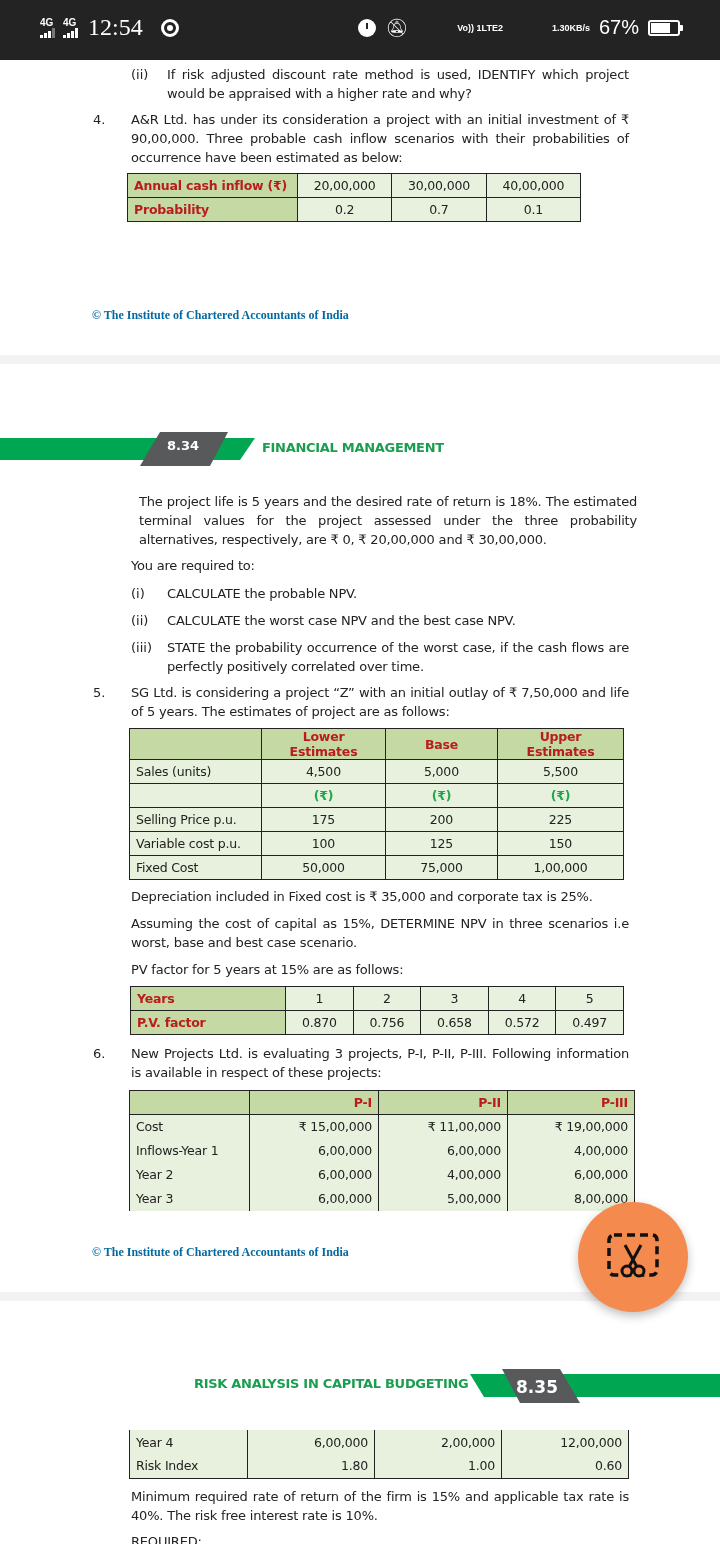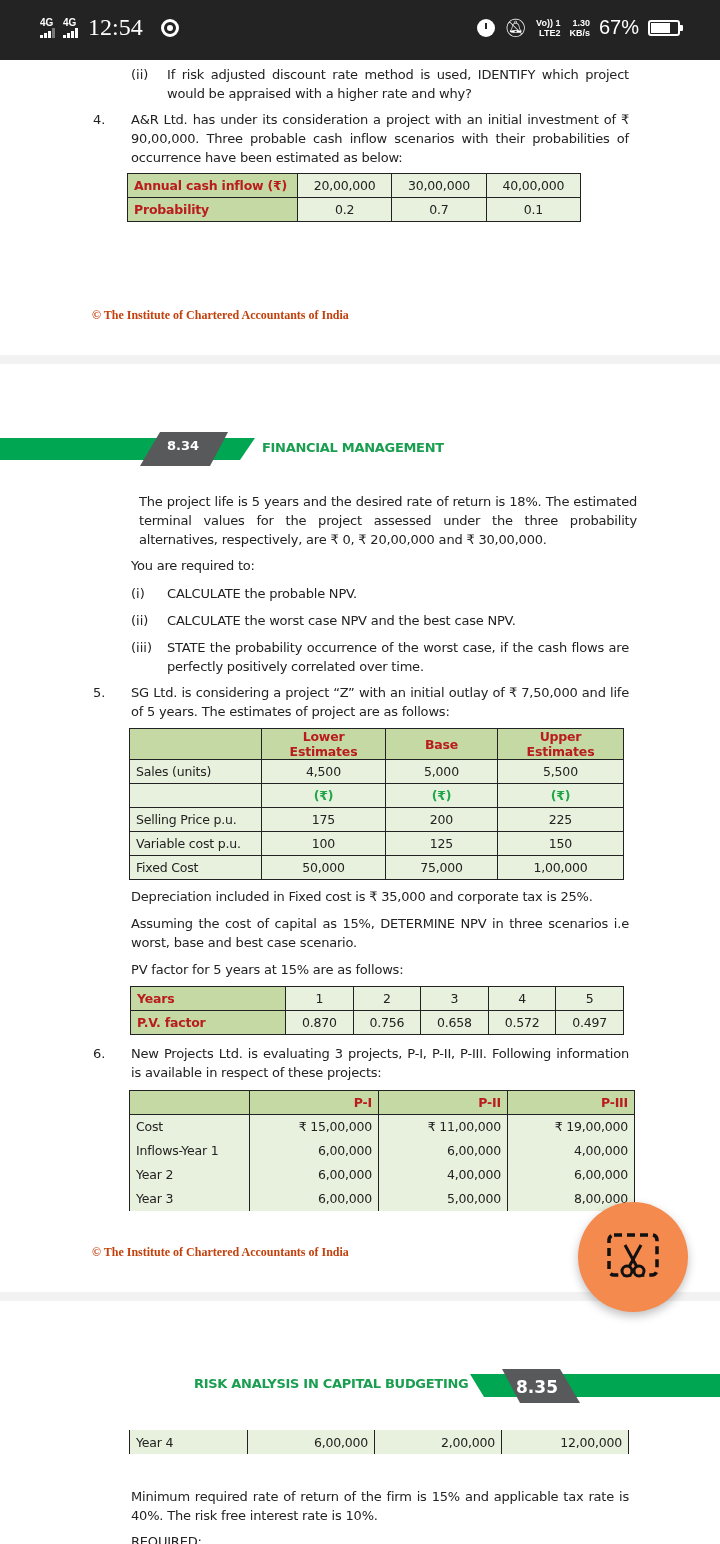--- a/index.html
+++ b/index.html
@@ -14,28 +14,28 @@
   .bars { display: flex; align-items: flex-end; gap: 1px; height: 10px; }
   .bars i { display: block; width: 3px; background: #fff; }
   .bars i.dim { background: #777; }
   .clock { font-family: Liberation Serif, serif; font-size: 24px; margin-left: 2px; }
   .chrome-ic { width: 18px; height: 18px; border-radius: 50%; border: 3px solid #fff; margin-left: 10px; position: relative; }
   .chrome-ic::after { content: ""; position: absolute; left: 3px; top: 3px; width: 6px; height: 6px; border-radius: 50%; background: #fff; }
   .sb-right { position: absolute; right: 40px; top: 16px; display: flex; align-items: center; gap: 9px; font-family: "Liberation Sans", sans-serif; }
   .alarm { width: 18px; height: 18px; border-radius: 50%; background: #fff; position: relative; }
   .alarm::after { content: ""; position: absolute; left: 8px; top: 4px; width: 2px; height: 6px; background: #232323; }
   .bell { font-size: 18px; color: #fff; }
-  .small2 { display: flex; flex-direction: column; font-size: 9px; line-height: 10px; font-weight: bold; text-align: right; }
+  .small2 { display: flex; font-size: 9px; line-height: 10px; font-weight: bold; text-align: right; margin-left: 40px; }
   .batt-pct { font-size: 20px; }
   .battery { width: 32px; height: 16px; border: 2px solid #fff; border-radius: 3px; position: relative; }
   .battery::after { content: ""; position: absolute; right: -5px; top: 3px; width: 3px; height: 6px; background: #fff; border-radius: 0 1px 1px 0; }
   .battery .fill { position: absolute; left: 1px; top: 1px; bottom: 1px; width: 19px; background: #fff; }
   .p { position: absolute; font-family: "DejaVu Sans", sans-serif; font-size: 13px; line-height: 19px; color: #222; text-align: justify; letter-spacing: -0.2px; }
   .num { position: absolute; font-size: 13px; line-height: 19px; color: #222; }
-  .copyright { position: absolute; font-family: "Liberation Serif", serif; font-weight: bold; font-size: 12px; color: #c2410c; }
+  .copyright { position: absolute; font-family: "Liberation Serif", serif; font-weight: bold; font-size: 12px; color: #0369a1; }
 
   .gap { position: absolute; left: 0; width: 720px; height: 9px; background: #f2f2f2; }
 
   table.t { position: absolute; border-collapse: collapse; font-size: 12.5px; font-family: "DejaVu Sans", sans-serif; letter-spacing: -0.2px; }
   table.t td { border: 1px solid #222; background: #e8f1dd; padding: 0 6px; height: 24px; color: #222; }
   table.t td.h { background: #c5d9a4; color: #b91c1c; font-weight: bold; }
   table.t td.c { text-align: center; }
   table.t td.r { text-align: right; }
   table.t td.g { color: #1fa64b; font-weight: bold; text-align: center; }
   .nb td { border-top: none !important; border-bottom: none !important; }
@@ -265,20 +265,26 @@
   </div>
 
   <table class="t" style="left:129px; top:1430px; width:500px;">
     <tbody>
         <tr class="nb">
       <td style="width:118px; border-top:none;">Year 4</td>
       <td class="r" style="width:127px;">6,00,000</td>
       <td class="r" style="width:127px;">2,00,000</td>
       <td class="r">12,00,000</td>
     </tr>
+    <tr style="border-bottom:1px solid #222;">
+      <td style="border-top:none;">Risk Index</td>
+      <td class="r" style="border-top:none;">1.80</td>
+      <td class="r" style="border-top:none;">1.00</td>
+      <td class="r" style="border-top:none;">0.60</td>
+    </tr>
   </tbody>
     </table>
 
   <div class="p" style="left:131px; top:1487px; width:498px;">Minimum required rate of return of the firm is 15% and applicable tax rate is 40%. The risk free interest rate is 10%.</div>
   <div class="p" style="left:131px; top:1532px; width:498px;">REQUIRED:</div>
 </div>
 
 <div class="fab">
   <svg width="56" height="56" viewBox="0 0 56 56">
     <rect x="4" y="6" width="48" height="40" rx="5" fill="none" stroke="#111" stroke-width="3.5" stroke-dasharray="8 5"></rect>

